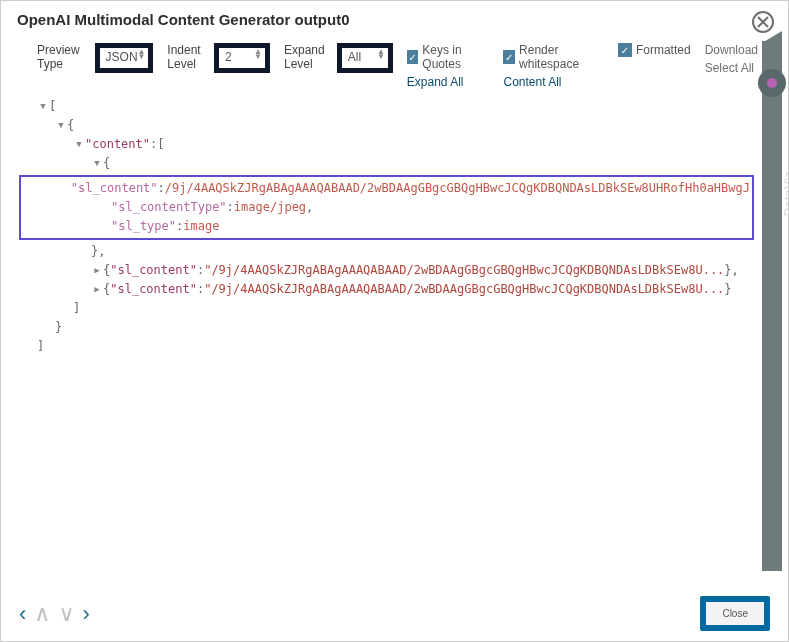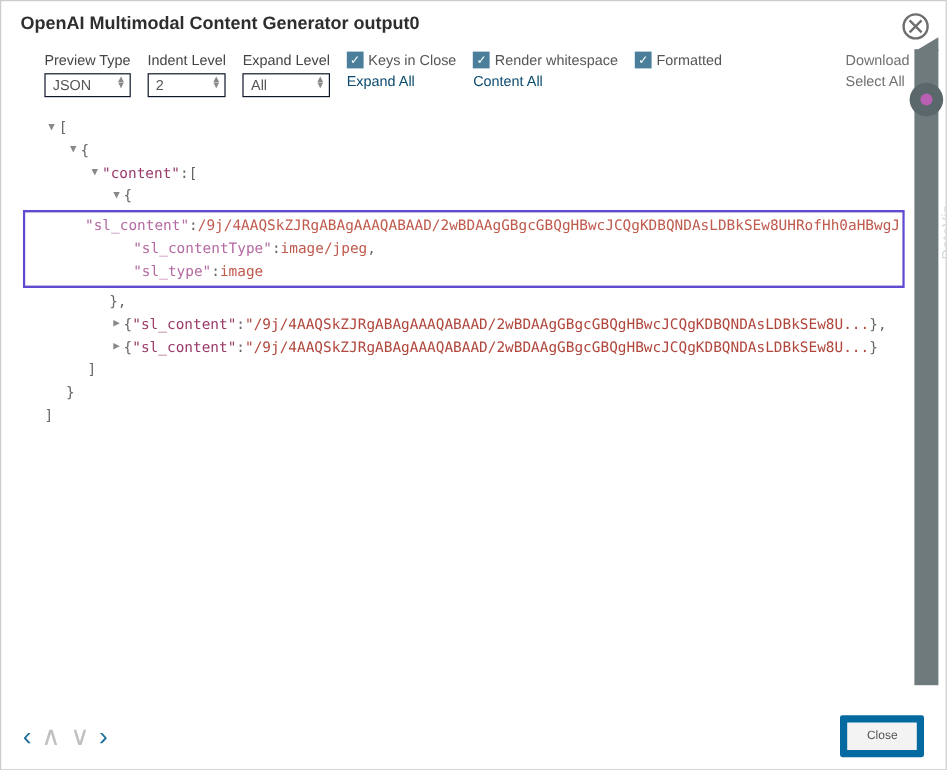--- a/index.html
+++ b/index.html
@@ -39,24 +39,24 @@
 
   
   .toolbar {
     display: flex;
     align-items: flex-start;
     gap: 14px;
     padding: 4px 30px 6px 36px;
     font-size: 12px;
     color: #555;
   }
-  .tool-group { display: flex; flex-direction: column; gap: 2px; justify-content: flex-end; }
+  .tool-group { display: flex; flex-direction: row; gap: 2px; justify-content: flex-end; }
   .tool-label { font-size: 12px; color: #444; margin-bottom: 2px; font-weight: 500; }
   .select {
-    border: 1px solid #0f172a;
+    border: 5px solid #0f172a;
     background: #fff;
     padding: 2px 18px 2px 6px;
     font-size: 12px;
     color: #555;
     position: relative;
     min-width: 56px;
     cursor: pointer;
   }
   .select .arrows {
     position: absolute; right: 3px; top: 1px;
@@ -194,21 +194,21 @@
     <div class="tool-label">Expand Level</div>
     <div class="select">
       <span>All</span>
       <span class="arrows">▲<br>▼</span>
     </div>
   </div>
 
   <div class="check-col">
     <div class="check-row">
       <span class="checkbox">✓</span>
-      <span>Keys in Close</span>
+      <span>Keys in Quotes</span>
     </div>
     <span class="sub">Expand All</span>
   </div>
 
   <div class="check-col">
     <div class="check-row">
       <span class="checkbox">✓</span>
       <span>Render whitespace</span>
     </div>
     <span class="sub">Content All</span>

